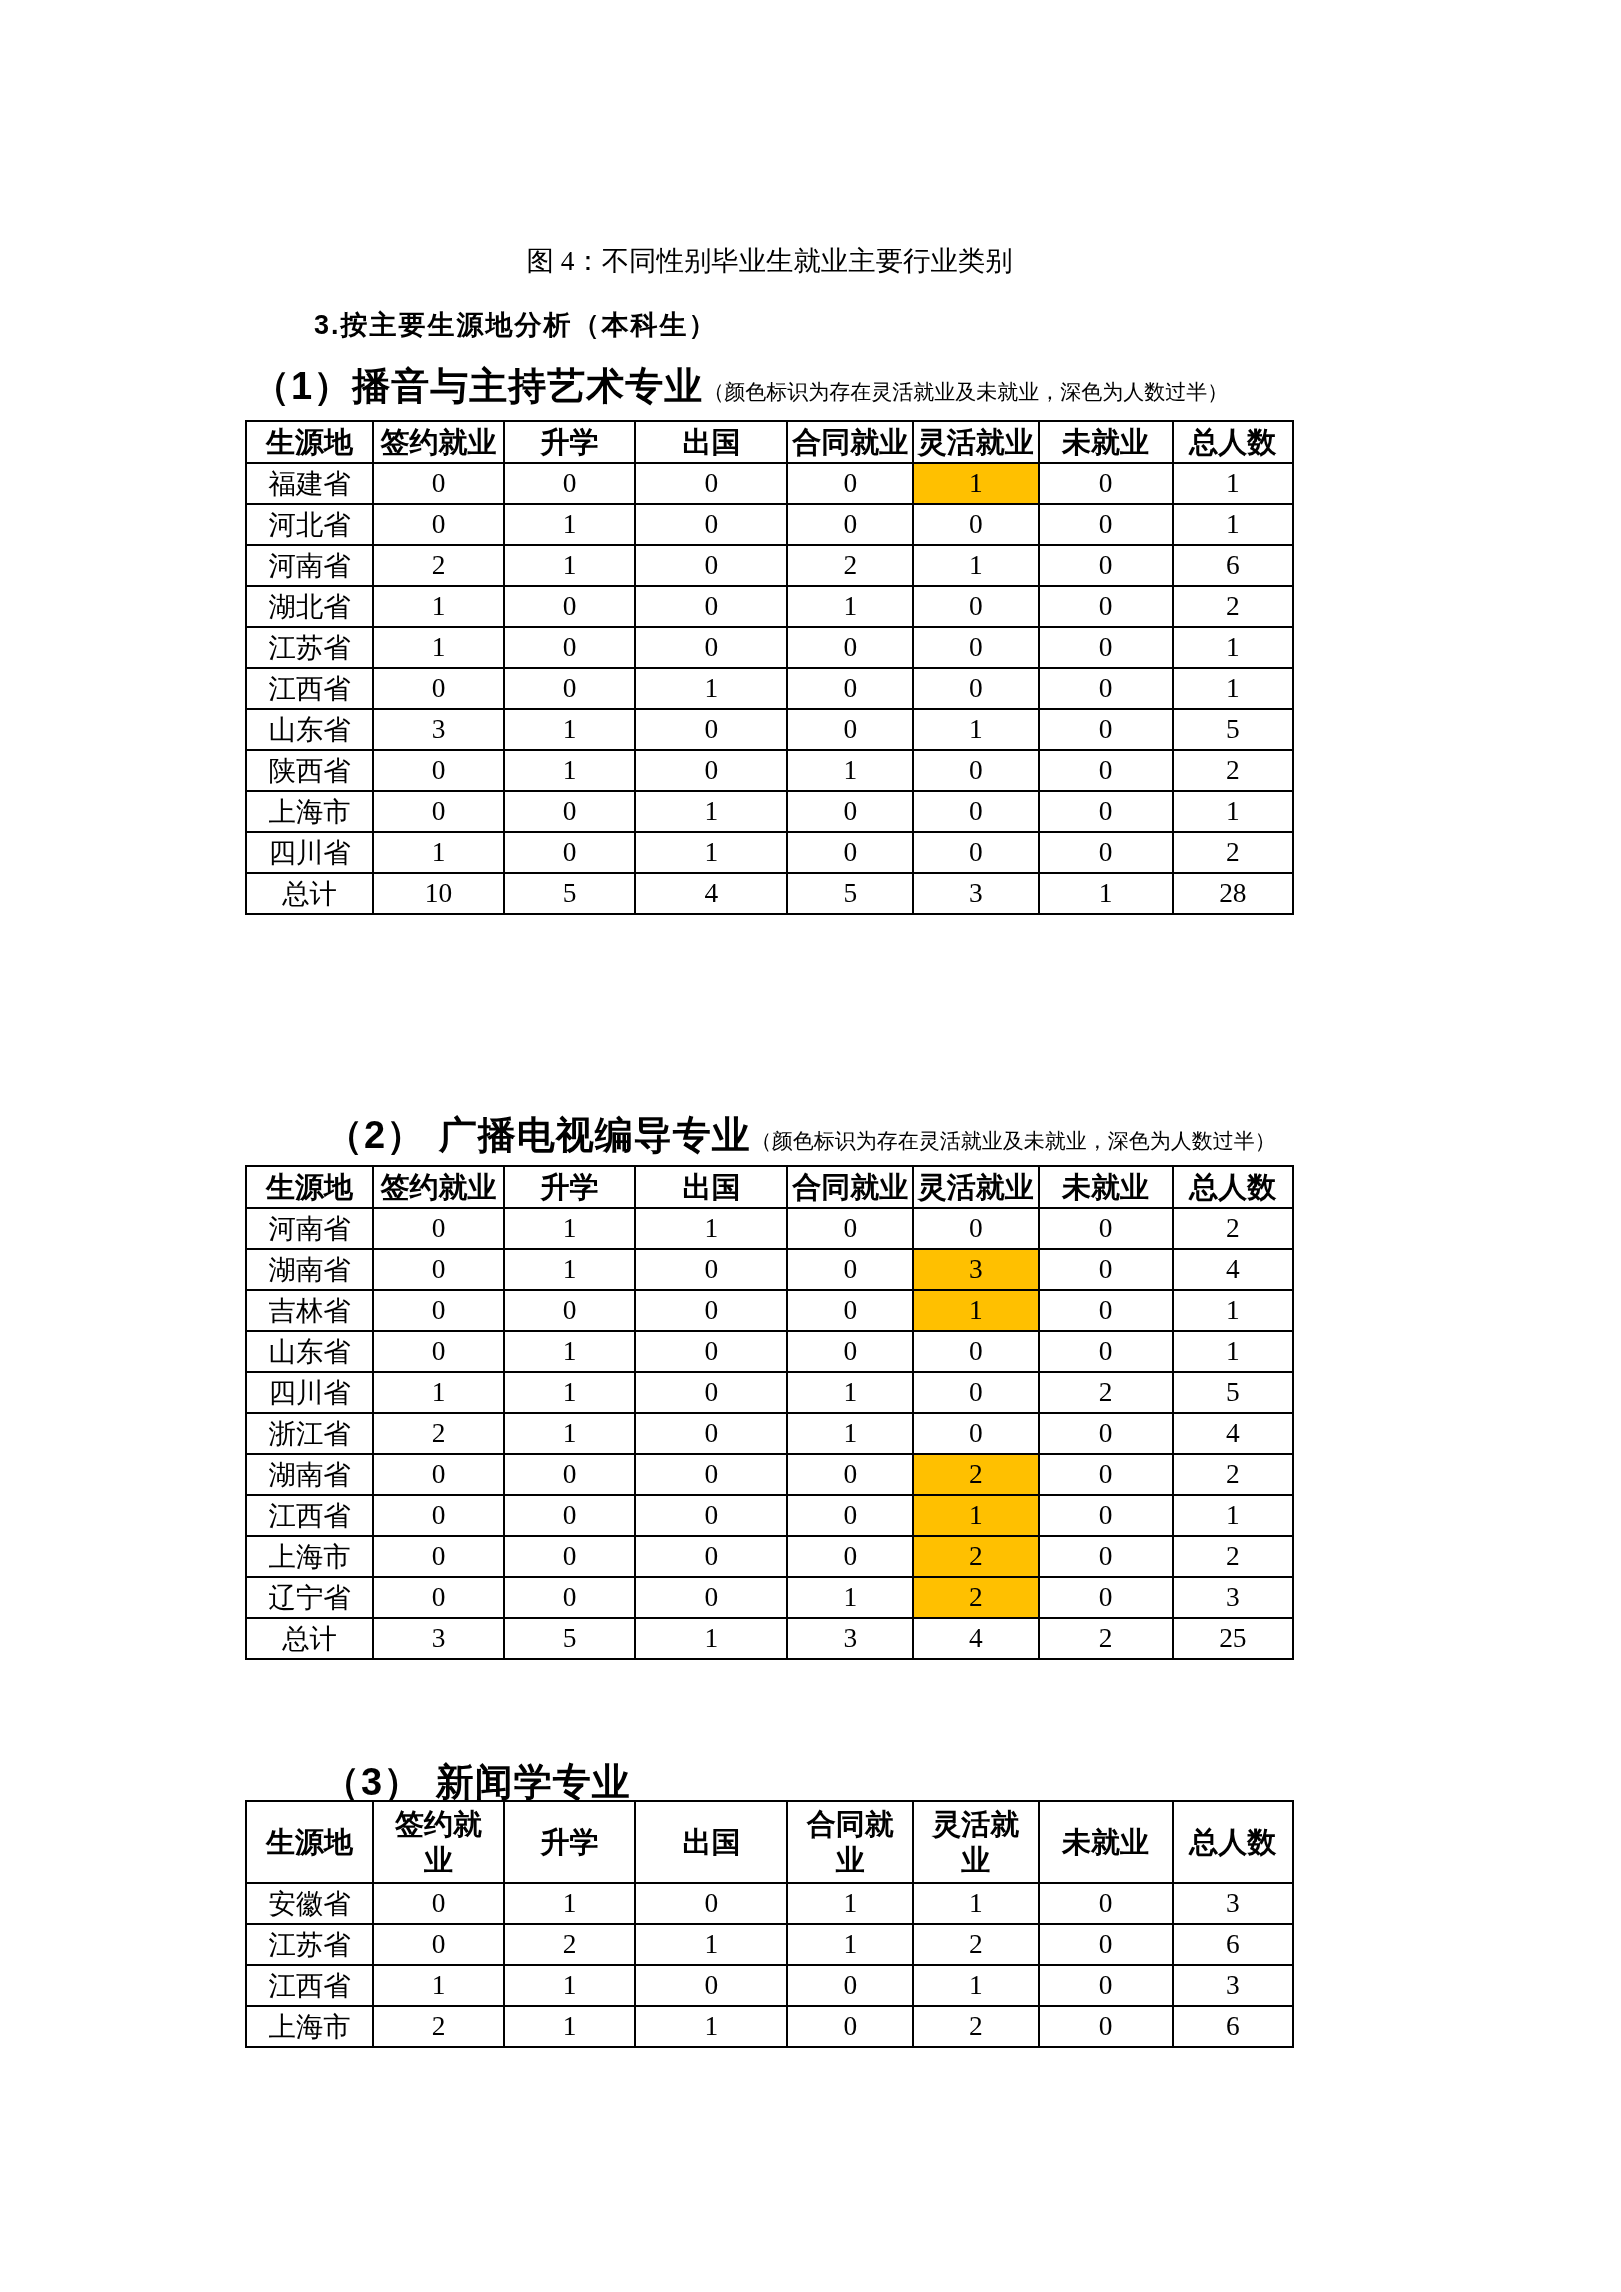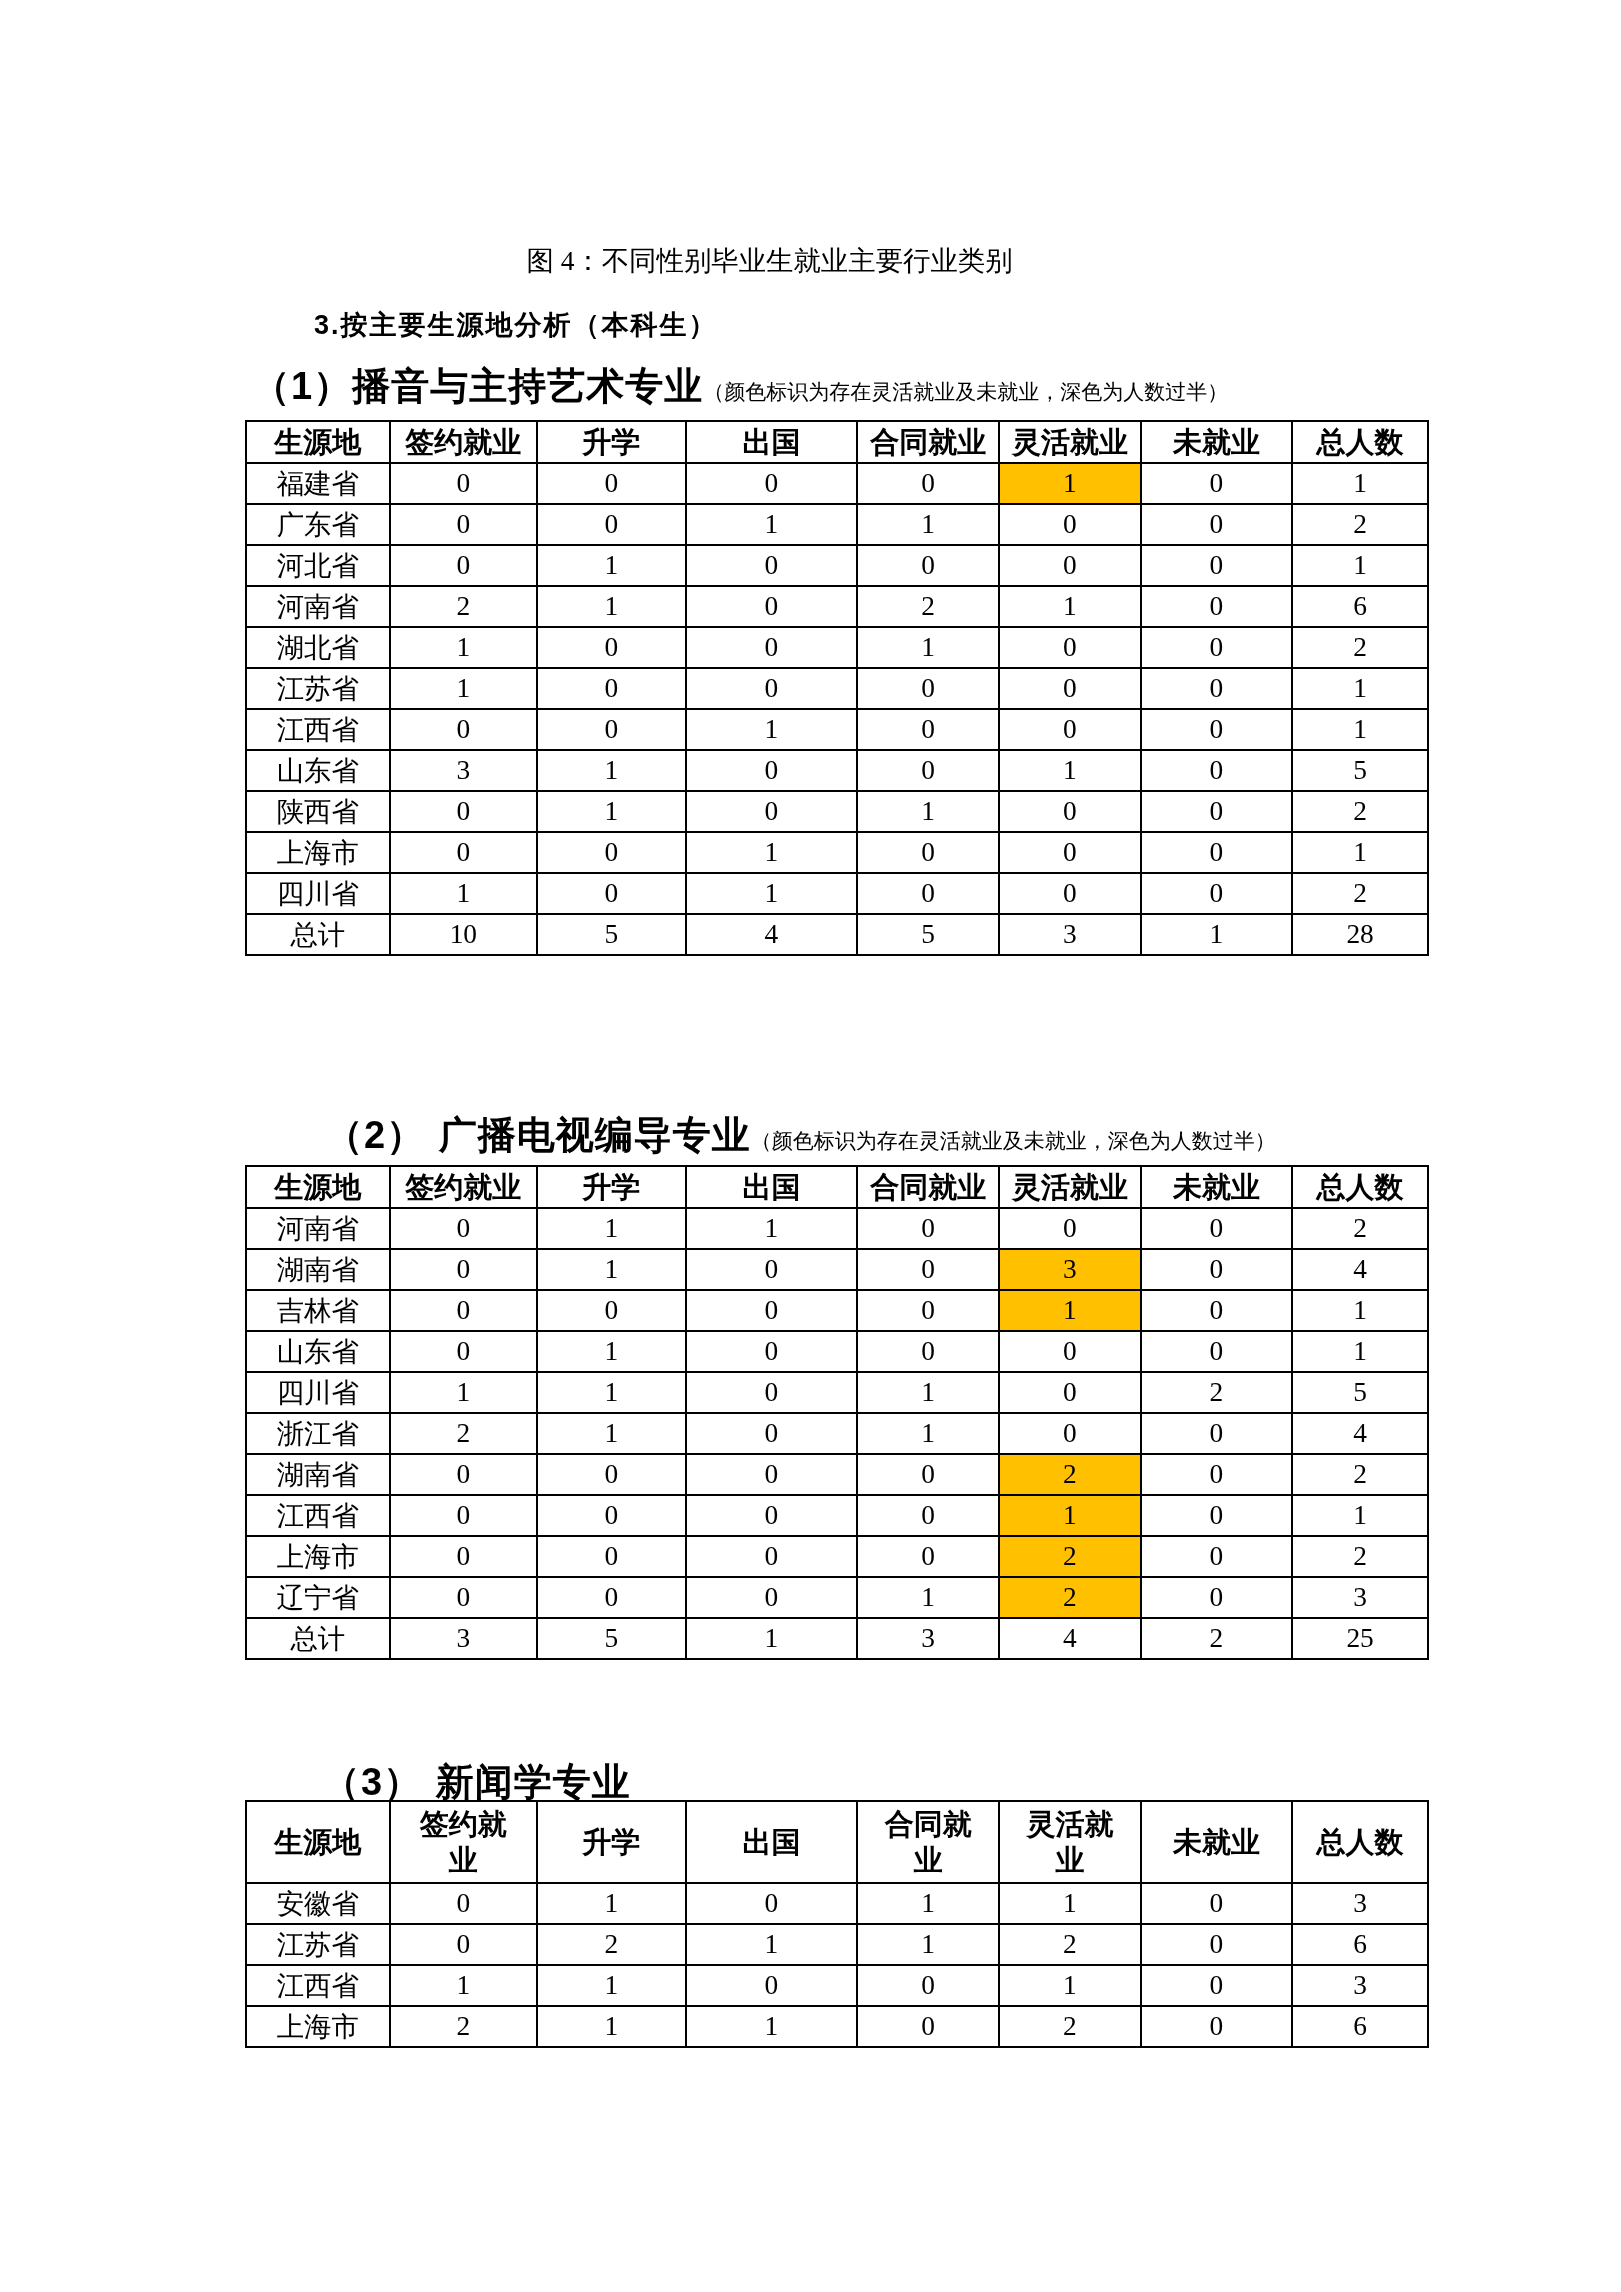--- a/index.html
+++ b/index.html
@@ -48,21 +48,21 @@
     font-weight: normal;
     font-family: "Liberation Serif", "DejaVu Serif", serif;
   }
   #sub-heading-1 { top: 325px;  left: 252px; }
   #sub-heading-2 { top: 1074px; left: 325px; }
   #sub-heading-3 { top: 1721px; left: 322px; }
 
   table.data-table {
     position: absolute;
     left: 245px;
-    width: 1184px;
+    width: 1049px;
     border-collapse: collapse;
     table-layout: fixed;
     border: 2.9px solid #000;
     text-align: center;
   }
   #table-1 { top: 384px; }
   #table-2 { top: 1129px; }
   #table-3 { top: 1764px; }
 
   table.data-table th, table.data-table td {
@@ -140,30 +140,20 @@
           <td>福建省</td>
           <td>0</td>
           <td>0</td>
           <td>0</td>
           <td>0</td>
           <td class="hl">1</td>
           <td>0</td>
           <td>1</td>
         </tr>
         <tr>
-          <td>广东省</td>
-          <td>0</td>
-          <td>0</td>
-          <td>1</td>
-          <td>1</td>
-          <td>0</td>
-          <td>0</td>
-          <td>2</td>
-        </tr>
-        <tr>
           <td>河北省</td>
           <td>0</td>
           <td>1</td>
           <td>0</td>
           <td>0</td>
           <td>0</td>
           <td>0</td>
           <td>1</td>
         </tr>
         <tr>

